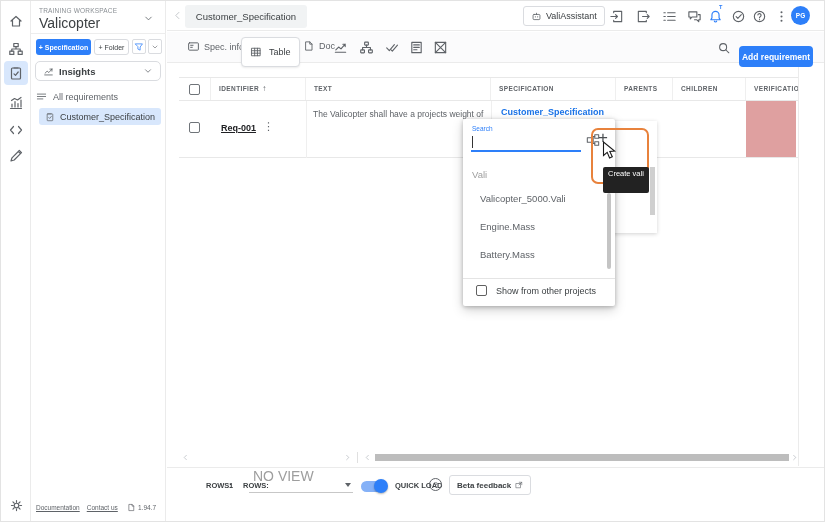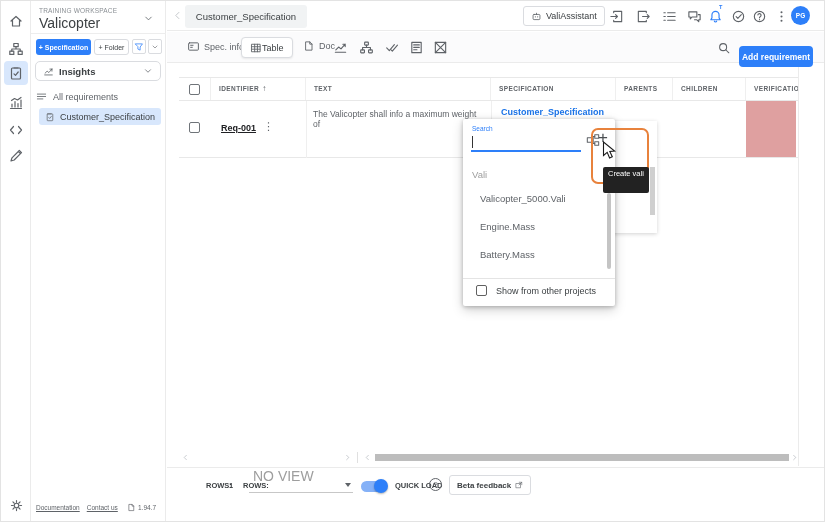--- a/index.html
+++ b/index.html
@@ -47,21 +47,21 @@
              display:flex; align-items:center; gap:4px; padding:0 7px; font-size:9px; color:#3c4043; font-family:inherit; }
   .hicon { position:absolute; top:7px; width:16px; height:16px; display:flex; align-items:center; justify-content:center; }
   .avatar { position:absolute; left:624px; top:5px; width:19px; height:19px; border-radius:50%; background:#2d7ff9; color:#fff;
              font-size:6.5px; font-weight:bold; display:flex; align-items:center; justify-content:center; }
   .bell-badge { position:absolute; left:552px; top:3px; font-size:5.5px; font-weight:bold; color:#2d7ff9; }
 
   
   .toolbar { position:absolute; left:166px; top:31px; width:659px; height:31px; background:#fbfbfc; border-bottom:1px solid #ebebeb; overflow:visible; }
   .tb-item { position:absolute; top:8px; display:flex; align-items:center; gap:4px; font-size:9px; color:#5f6368; }
   .tb-chip { position:absolute; left:74px; top:5px; height:21px; background:#fff; border:1px solid #dadce0; border-radius:4px;
-             box-shadow:0 1px 2px rgba(0,0,0,.08); display:flex; align-items:center; gap:0; padding:5px 8px; font-size:9px; color:#3c4043; }
+             box-shadow:0 1px 2px rgba(0,0,0,.08); display:flex; align-items:center; gap:7px; padding:14px 8px; font-size:9px; color:#3c4043; }
   .tb-ic { position:absolute; top:8px; width:16px; height:16px; }
   .add-btn { position:absolute; left:572px; top:14px; width:74px; height:21px; background:#2d7ff9; border:none; border-radius:4px;
              color:#fff; font-size:8.5px; font-weight:bold; font-family:inherit; z-index:5; }
 
   
   .thead { position:absolute; left:178px; top:76px; width:619px; height:24px; border-top:1px solid #e8e8e8; border-bottom:1px solid #e8e8e8; display:flex; background:#fff; }
   .th { font-size:6.5px; font-weight:bold; letter-spacing:.4px; color:#5f6368; line-height:22px; padding-left:8px;
         border-right:1px solid #efefef; overflow:hidden; white-space:nowrap; display:flex; align-items:center; gap:3px; }
   .cb { width:11px; height:11px; border:1.5px solid #6f7479; border-radius:2px; background:#fff; }
   .trow { position:absolute; left:178px; top:100px; width:619px; height:57px; border-bottom:1px solid #e8e8e8; background:#fff; }
@@ -381,21 +381,21 @@
     <div class="th" style="width:52px; border-right:none;">
         <span>VERIFICATION S</span>
       </div>
   </div>
 
   <div class="trow">
     <div class="cb abs" style="left:10px; top:21px;"></div>
     <div class="req-id">Req-001</div>
     <div class="row-kebab">⋮</div>
     <div class="vline" style="left:127px;"></div>
-    <div class="row-text">The Valicopter shall info a maximum weight of</div>
+    <div class="row-text">The Valicopter shall have a projects weight of</div>
     <div class="vline" style="left:312px;"></div>
     <div class="row-link">Customer_Specification</div>
     <div class="pink-cell"></div>
   </div>
 
   <div class="popup">
     <div class="pp-label">Search</div>
     <div class="pp-caret"></div>
     <div class="abs" style="left:8px; top:14px; width:110px; height:16px;"></div>
     <div class="pp-line"></div>

